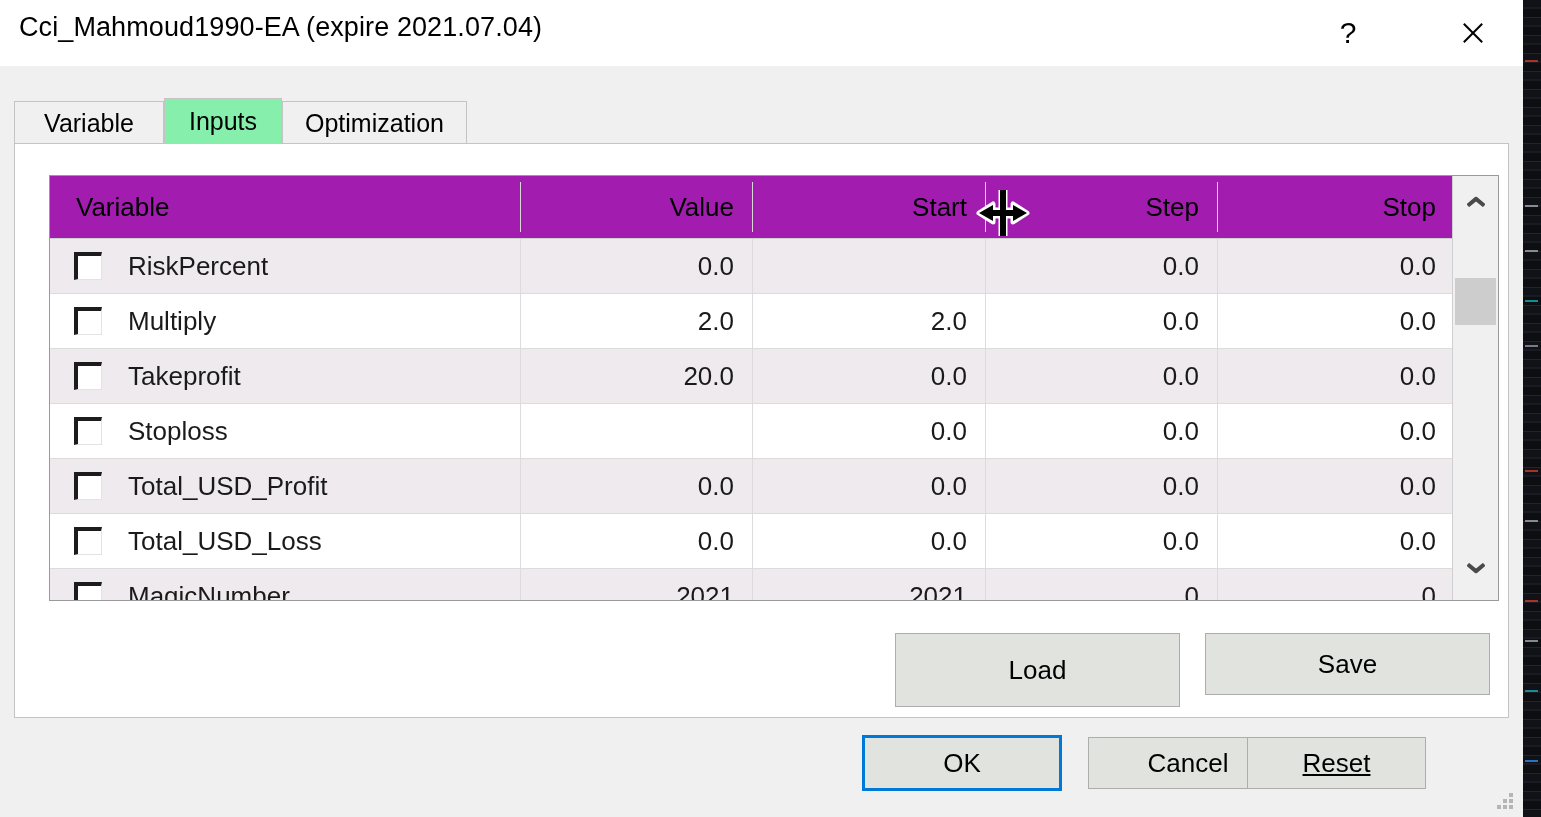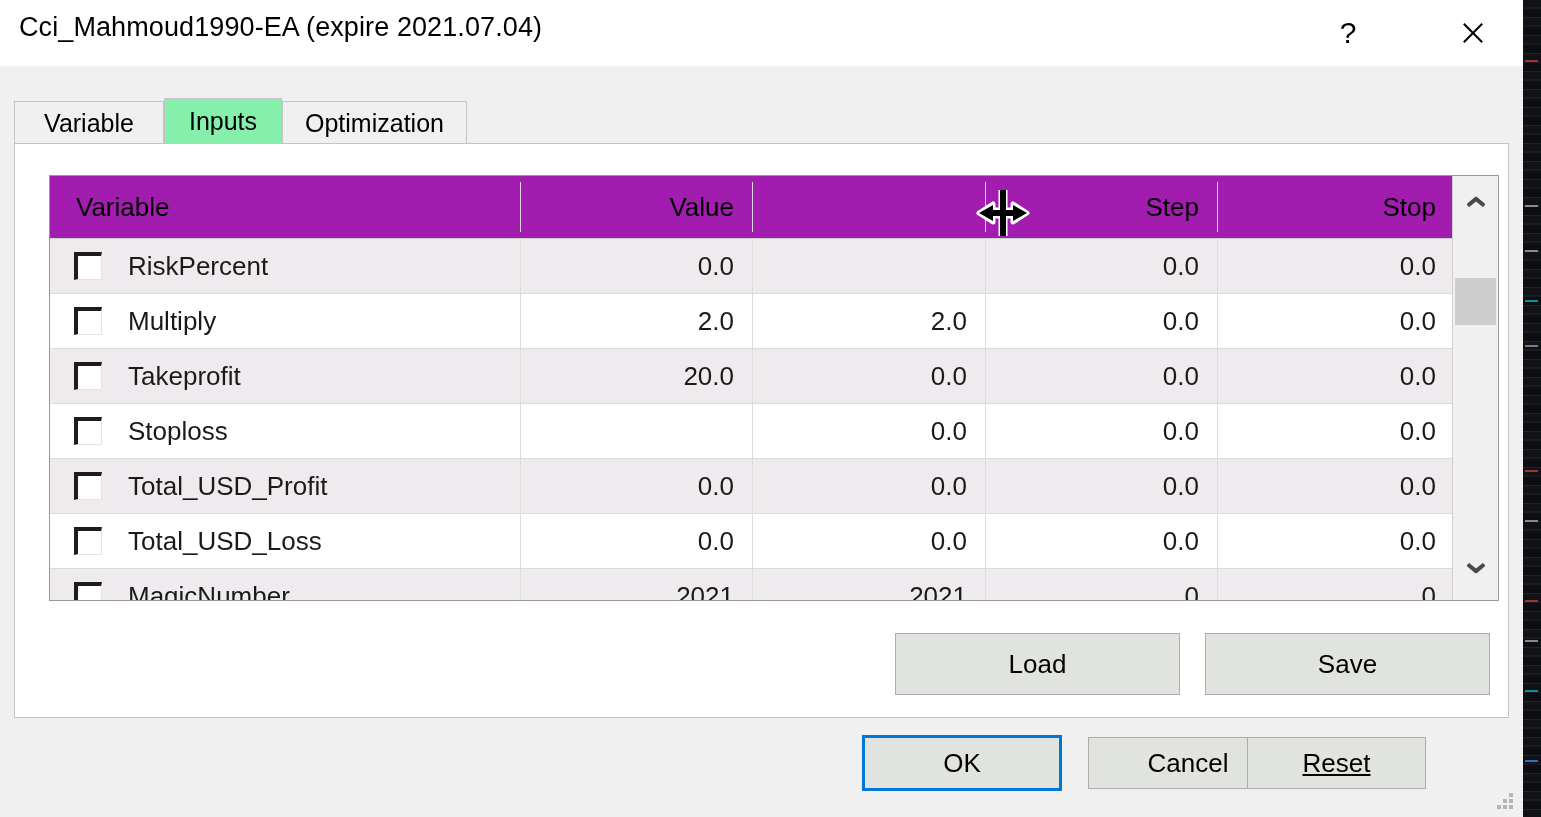--- a/index.html
+++ b/index.html
@@ -288,21 +288,21 @@
     border: 1px solid #adadad;
     font-size: 26px;
     color: #000;
     display: flex;
     align-items: center;
     justify-content: center;
     cursor: pointer;
     white-space: nowrap;
     font-family: "Liberation Sans", sans-serif;
   }
-  #btn-load { left: 880px; top: 489px; width: 285px; height: 62px; }
+  #btn-load { left: 880px; top: 489px; width: 285px; height: 74px; }
   #btn-save { left: 1190px; top: 489px; width: 285px; height: 62px; }
 
   
   #footer-buttons { position: absolute; left: 0; top: 0; width: 1523px; height: 817px; pointer-events: none; }
   #footer-buttons .btn { pointer-events: auto; }
   #btn-ok {
     left: 862px; top: 735px; width: 200px; height: 56px;
     border: 3px solid #0078d7;
   }
   #btn-cancel { left: 1088px; top: 737px; width: 200px; height: 52px; }
@@ -368,20 +368,23 @@
   <div id="tabpage">
 
     <div id="grid">
 
       <div id="grid-head">
         <div class="hcell left" id="h-0" style="left: 0px; width: 470px;">
           <span>Variable</span>
         </div>
         <div class="hcell right" id="h-1" style="left: 470px; width: 232px;">
           <span>Value</span>
+        </div>
+        <div class="hcell right" id="h-2" style="left: 702px; width: 233px;">
+          <span>Start</span>
         </div>
         <div class="hcell right" id="h-3" style="left: 935px; width: 232px;">
           <span>Step</span>
         </div>
         <div class="hcell right" id="h-4" style="left: 1167px; width: 237px;">
           <span>Stop</span>
         </div>
       <div class="hsep" style="left: 470px;"></div>
           <div class="hsep" style="left: 702px;"></div>
           <div class="hsep" style="left: 935px;"></div>

